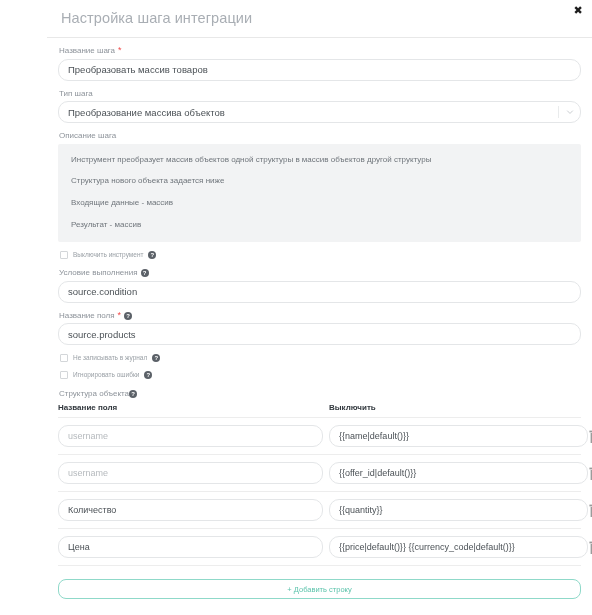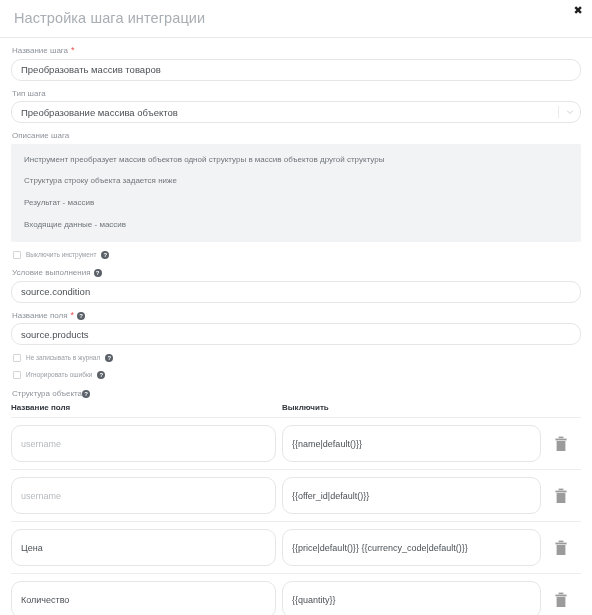--- a/index.html
+++ b/index.html
@@ -10,20 +10,21 @@
     height: 615px;
     background: #ffffff;
     font-family: "Liberation Sans", "DejaVu Sans", sans-serif;
     overflow: hidden;
   }
   .modal {
     position: relative;
     width: 592px;
     height: 615px;
     background: #ffffff;
+    padding-left: 47px;
   }
 
   
   .modal-header {
     position: relative;
     height: 38px;
     border-bottom: 1px solid #e8e8e8;
     padding: 0 14px;
     display: flex;
     align-items: center;
@@ -180,21 +181,21 @@
     font-weight: bold;
     color: #31373d;
     line-height: 1;
   }
   .tbl-row {
     display: flex;
     align-items: center;
     padding: 7px 0;
     border-bottom: 1px solid #ededed;
   }
-  .tbl-row .text-input { height: 37px; font-size: 9px; }
+  .tbl-row .text-input { height: 22px; font-size: 9px; }
   .trash {
     width: 14px;
     height: 16px;
     cursor: pointer;
     display: block;
   }
 
   .add-row-btn {
     width: 100%;
     height: 20px;
@@ -245,23 +246,23 @@
         </span>
       </div>
     </div>
 
     <div class="field-block">
       <div class="field-label">
         <span>Описание шага</span>
       </div>
       <div class="desc-box">
         <div class="desc-line">Инструмент преобразует массив объектов одной структуры в массив объектов другой структуры</div>
-        <div class="desc-line">Структура строку объекта задается ниже</div>
+        <div class="desc-line">Структура нового объекта задается ниже</div>
+        <div class="desc-line">Входящие данные - массив</div>
         <div class="desc-line">Результат - массив</div>
-        <div class="desc-line">Входящие данные - массив</div>
       </div>
     </div>
 
     <div class="check-row">
       <span class="checkbox"></span>
       <span class="check-label">Выключить инструмент</span>
       <span class="help-icon">?</span>
     </div>
 
     <div class="field-block">
@@ -336,42 +337,42 @@
               <rect x="4.6" y="0.6" width="4.8" height="1.6" fill="#9b9b9b"></rect>
               <rect x="1.4" y="2.6" width="11.2" height="1.8" fill="#9b9b9b"></rect>
               <rect x="2.6" y="5" width="8.8" height="10" fill="#9b9b9b"></rect>
             </svg>
           </span>
         </div>
       </div>
 
       <div class="tbl-row">
         <div class="col-name">
-          <input class="text-input" type="text" value="Цена" style="">
+          <input class="text-input" type="text" value="Количество" style="">
         </div>
         <div class="col-value">
-          <input class="text-input" type="text" value="{{price|default()}} {{currency_code|default()}}" style="">
+          <input class="text-input" type="text" value="{{quantity}}" style="">
         </div>
         <div class="col-act">
           <span class="trash">
             <svg viewBox="0 0 14 16" width="14" height="16">
               <rect x="4.6" y="0.6" width="4.8" height="1.6" fill="#9b9b9b"></rect>
               <rect x="1.4" y="2.6" width="11.2" height="1.8" fill="#9b9b9b"></rect>
               <rect x="2.6" y="5" width="8.8" height="10" fill="#9b9b9b"></rect>
             </svg>
           </span>
         </div>
       </div>
 
       <div class="tbl-row">
         <div class="col-name">
-          <input class="text-input" type="text" value="Количество" style="">
+          <input class="text-input" type="text" value="Цена" style="">
         </div>
         <div class="col-value">
-          <input class="text-input" type="text" value="{{quantity}}" style="">
+          <input class="text-input" type="text" value="{{price|default()}} {{currency_code|default()}}" style="">
         </div>
         <div class="col-act">
           <span class="trash">
             <svg viewBox="0 0 14 16" width="14" height="16">
               <rect x="4.6" y="0.6" width="4.8" height="1.6" fill="#9b9b9b"></rect>
               <rect x="1.4" y="2.6" width="11.2" height="1.8" fill="#9b9b9b"></rect>
               <rect x="2.6" y="5" width="8.8" height="10" fill="#9b9b9b"></rect>
             </svg>
           </span>
         </div>

